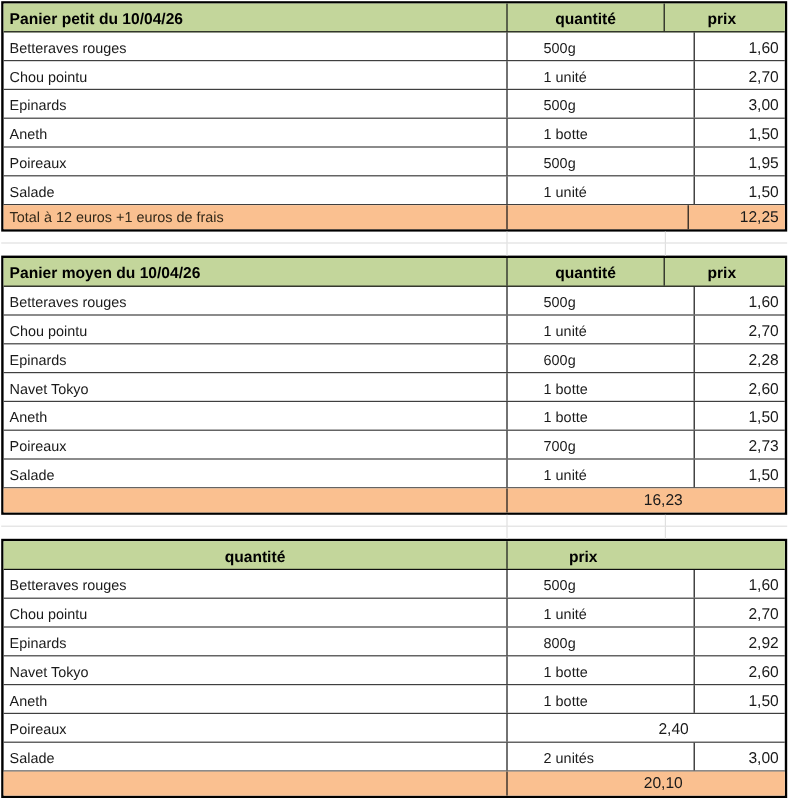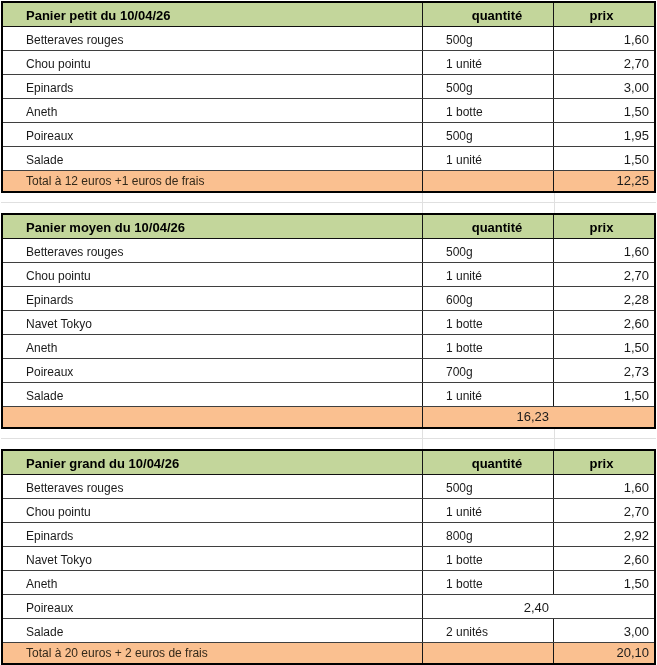--- a/index.html
+++ b/index.html
@@ -22,29 +22,29 @@
     box-sizing:border-box;
     height:24px;
   }
   .cell{
     display:flex;align-items:flex-end;
     box-sizing:border-box;
     padding:0 0 3px 5px;
     overflow:hidden;white-space:nowrap;
     font-size:12px;
   }
-  .cell.name,.cell.qty{border-right:1px solid #161616;margin-left:18px;}
+  .cell.name,.cell.qty{border-right:1px solid #161616;}
   .cell.price{justify-content:flex-end;padding-right:5px;padding-left:0;font-size:13px;}
   .row.header{background:var(--header-bg);border-bottom:1px solid #101010;}
   .row.header .cell{font-weight:bold;font-size:13px;color:#000;}
   .row.header .cell.qty,.row.header .cell.prix-h{justify-content:center;padding-left:0;}
-  .row.item{border-bottom:1px solid var(--line);}
+  .row.item{border-bottom:1px solid var(--line);gap:25px;}
   .row.item:last-child{border-bottom:none;}
   .rows .row.item:last-of-type{border-bottom:1px solid var(--line);}
-  .row.total{background:var(--total-bg);height:20px;}
+  .row.total{background:var(--total-bg);height:20px;gap:20px;}
   .row.total .cell{font-size:12px;color:#33291a;}
   .row.total .cell.price{font-size:13px;color:#1a1a1a;}
   .gap{
     width:655px;height:20px;box-sizing:border-box;
     display:grid;grid-template-columns:422px 132px 1fr;
     grid-template-rows:10px 10px;
   }
   .gap .g{box-sizing:border-box;border-right:1px solid var(--faint);}
   .gap .g.last{border-right:none;}
   .gap .g.top{border-bottom:1px solid var(--faint);}
@@ -161,21 +161,20 @@
     <div class="g top"></div>
     <div class="g top"></div>
     <div class="g top last"></div>
     <div class="g"></div>
     <div class="g"></div>
     <div class="g last"></div>
   </div>
 
   <section class="tbl">
     <div class="row header">
-      <div class="cell name">Panier grand du 10/04/26</div>
       <div class="cell qty">quantité</div>
       <div class="cell price prix-h">prix</div>
     </div>
     <div class="rows">
         <div class="row item">
           <div class="cell name">Betteraves rouges</div>
           <div class="cell qty">500g</div>
           <div class="cell price">1,60</div>
         </div>
         <div class="row item">
@@ -202,19 +201,18 @@
           <div class="cell name">Poireaux</div>
           <div class="cell price">2,40</div>
         </div>
         <div class="row item">
           <div class="cell name">Salade</div>
           <div class="cell qty">2 unités</div>
           <div class="cell price">3,00</div>
         </div>
       </div>
     <div class="row total">
-      <div class="cell name">Total à 20 euros + 2 euros de frais</div>
       <div class="cell qty"></div>
       <div class="cell price">20,10</div>
     </div>
   </section>
 
 </div>
 
 </body></html>

